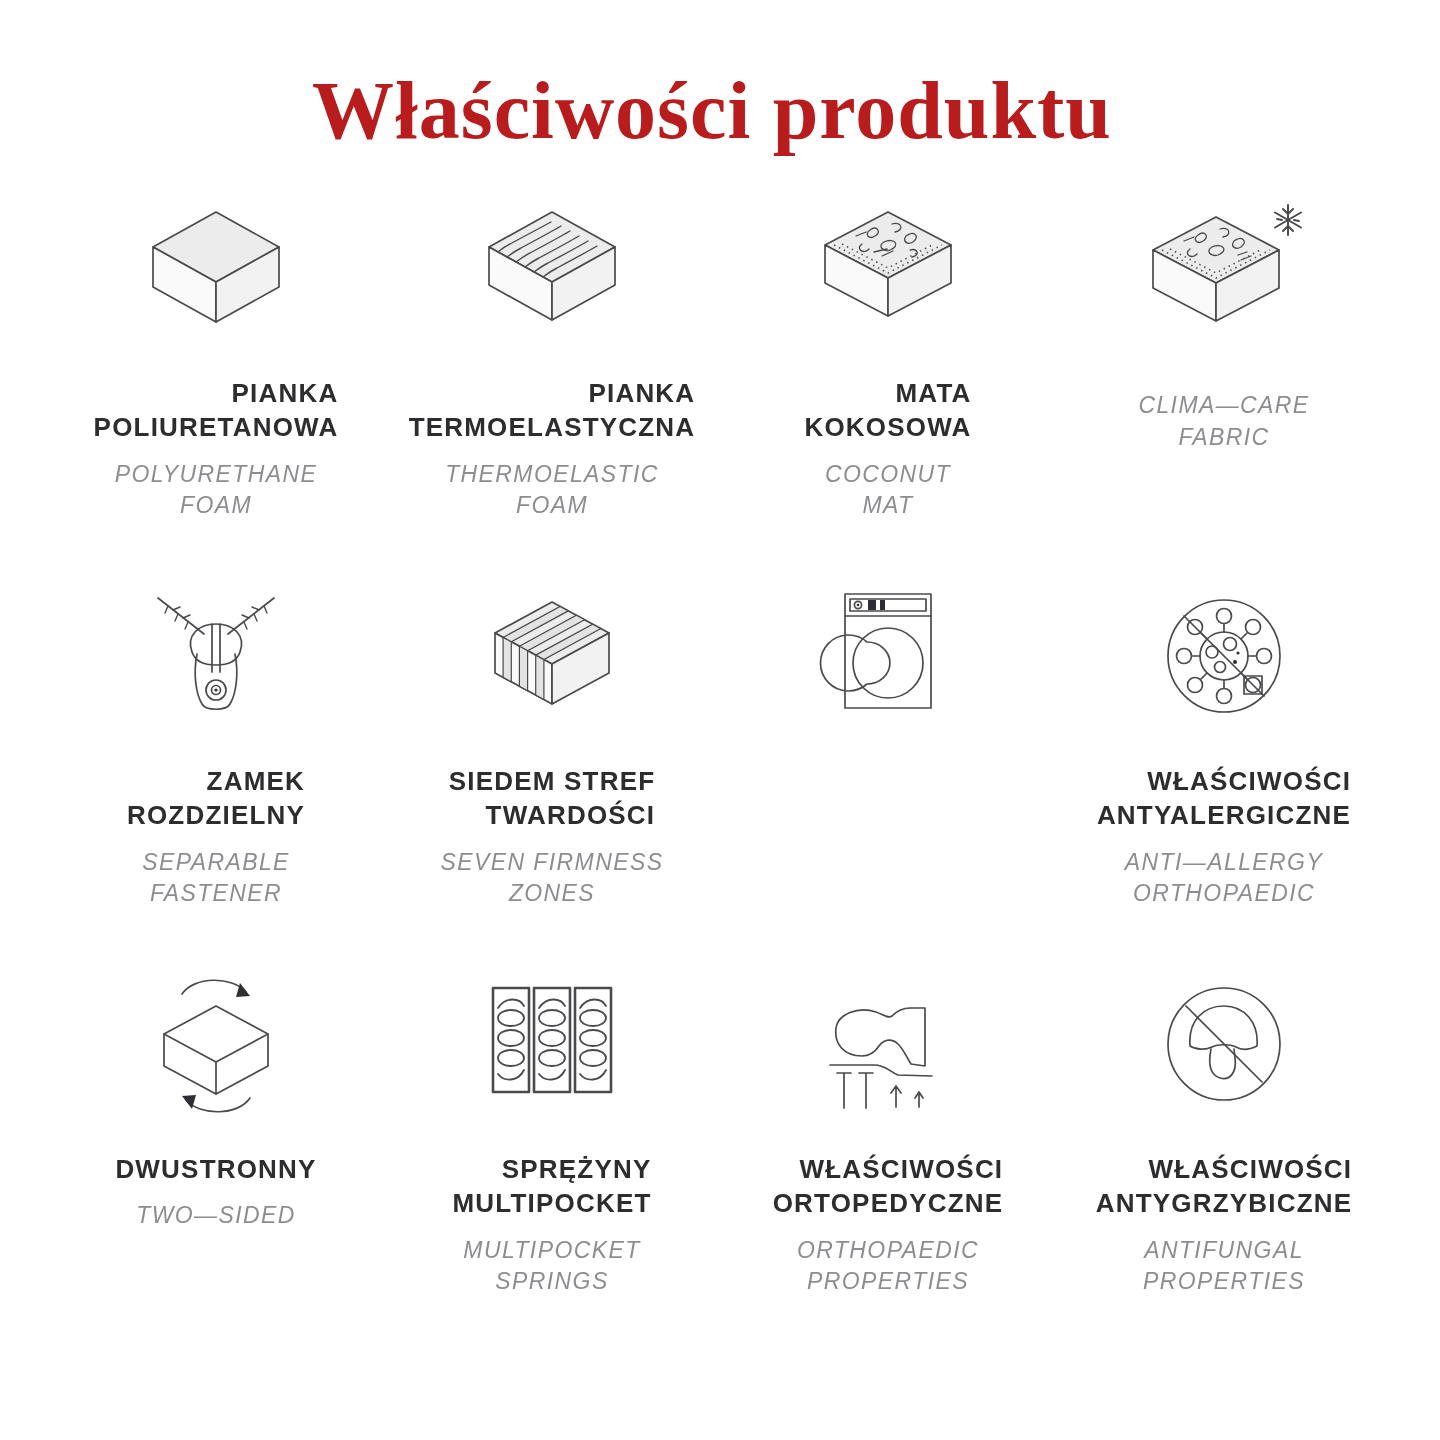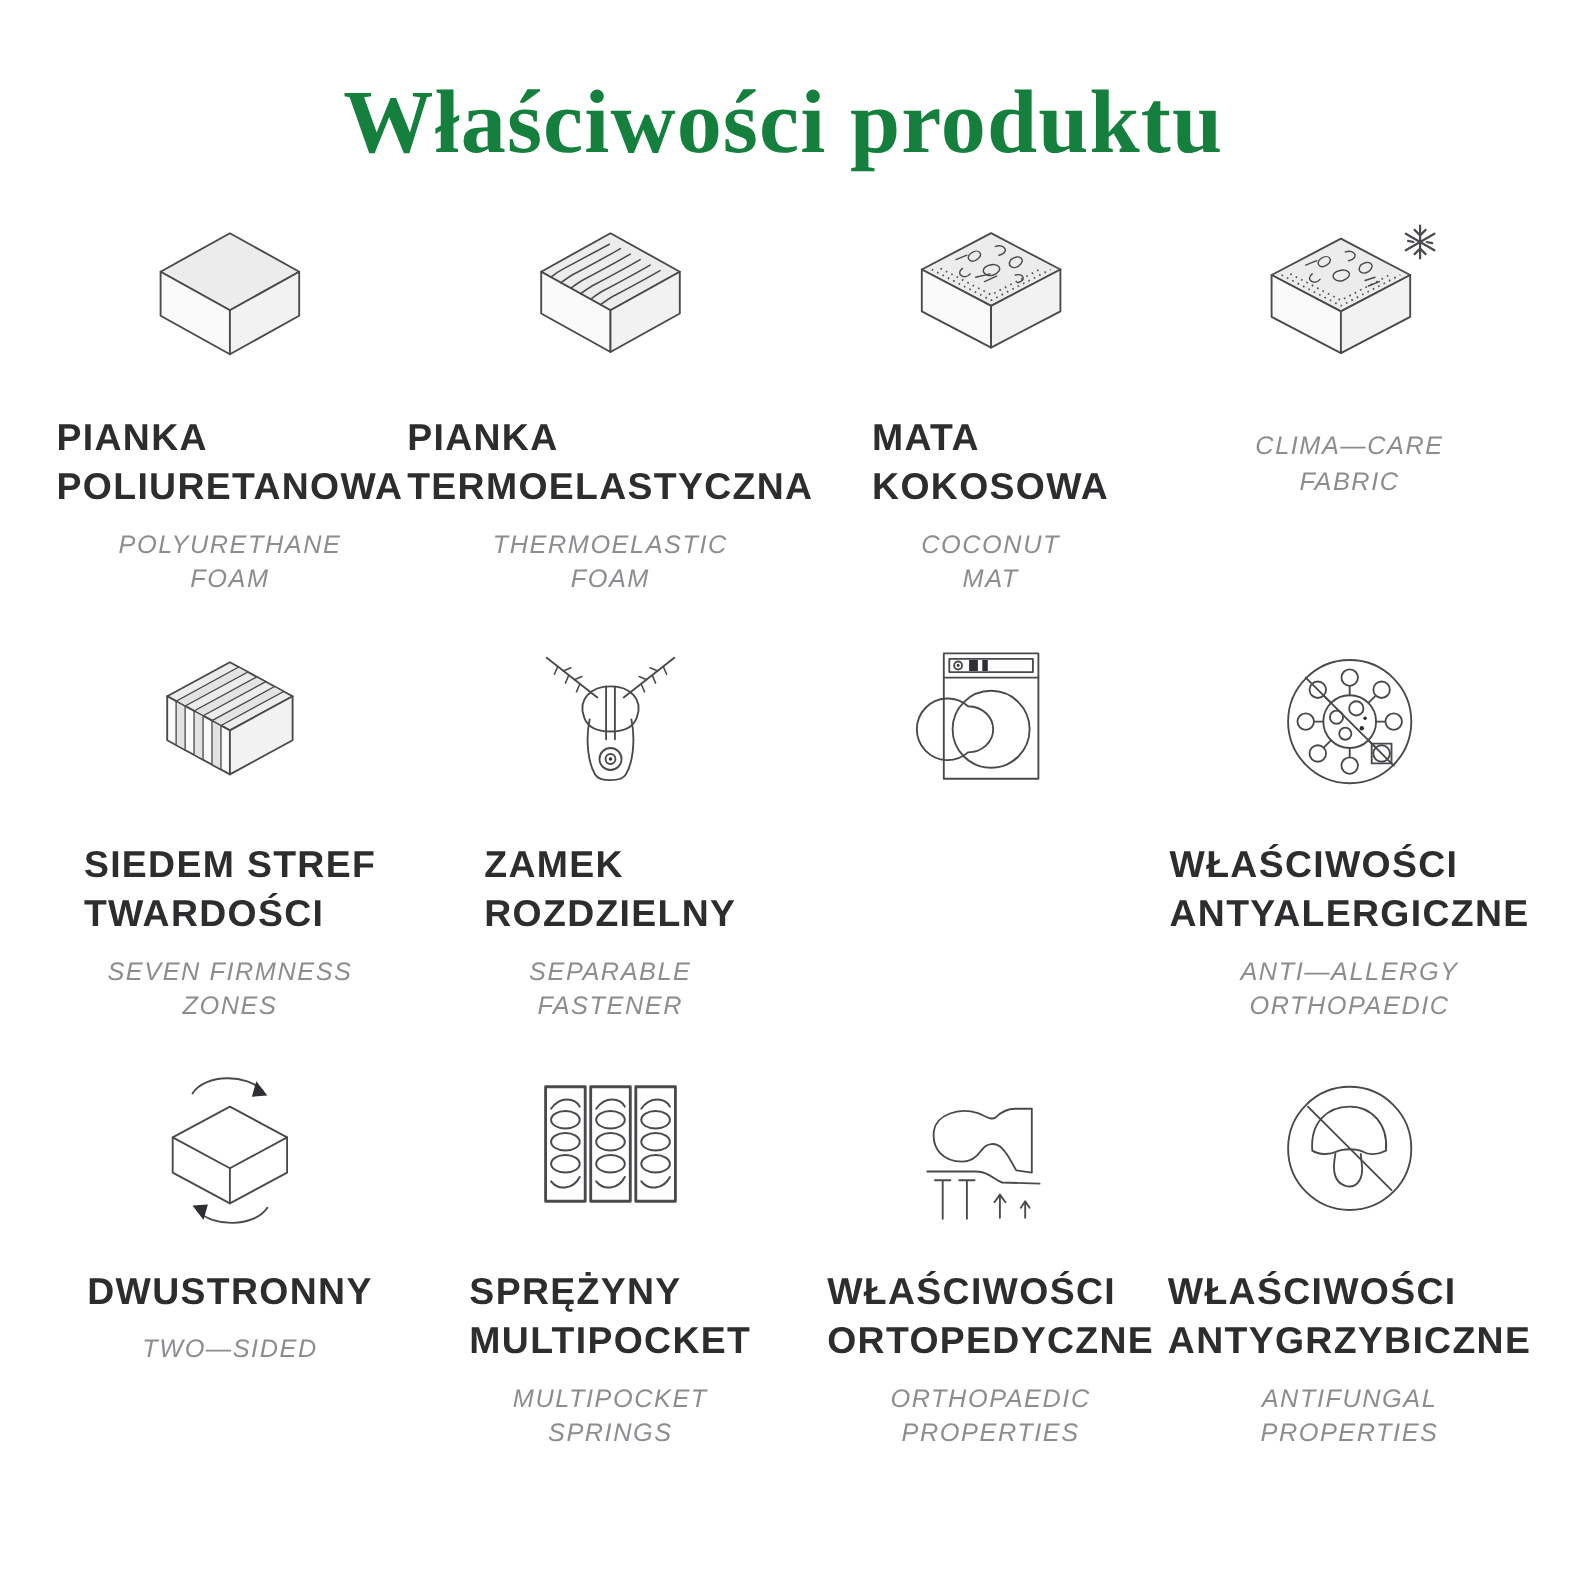--- a/index.html
+++ b/index.html
@@ -9,21 +9,21 @@
     color:#2d2d30;
     overflow:hidden;
   }
   .page-title{
     margin:64px 16px 26px 0;
     text-align:center;
     font-family:"Liberation Serif", serif;
     font-weight:700;
     font-size:82px;
     letter-spacing:1px;
-    color:#15803d;
+    color:#b91c1c;
   }
   .features-grid{
     display:grid;
     grid-template-columns:repeat(4,1fr);
     padding:0 48px;
   }
   .cell{
     height:388px;
     display:flex;
     flex-direction:column;
@@ -31,24 +31,24 @@
   }
   .icon-box{
     height:168px;
     display:flex;
     align-items:center;
     justify-content:center;
     margin-bottom:24px;
   }
   .pl{
     font-weight:bold;
-    font-size:34px;
+    font-size:26px;
     line-height:1.32;
     letter-spacing:1.2px;
-    text-align:left;
+    text-align:right;
     white-space:pre-line;
     color:#2d2d30;
   }
   .en{
     font-style:italic;
     font-size:23px;
     line-height:1.38;
     letter-spacing:1.4px;
     text-align:center;
     white-space:pre-line;
@@ -153,57 +153,57 @@
           <path d="M137,22 L142,23 M154,23 L159,24"></path>
         </g>
       </svg>
     </div>
     <div class="en">CLIMA—CARE
 FABRIC</div>
   </div>
 
   <div class="cell">
     <div class="icon-box">
-      <svg width="152" height="136" viewBox="0 0 152 136">
-        <polygon class="stf-top" points="76,14 133,45 76,76 19,45"></polygon>
-        <polygon class="stf-left" points="19,45 76,76 76,116 19,85"></polygon>
-        <polygon class="stf-right" points="76,76 133,45 133,85 76,116"></polygon>
-        <polygon class="band" points="27.1,49.4 35.3,53.9 92.3,22.9 84.1,18.4"></polygon>
-        <polygon class="band" points="43.4,58.3 51.6,62.7 108.6,31.7 100.4,27.3"></polygon>
-        <polygon class="band" points="59.7,67.1 67.9,71.6 124.9,40.6 116.7,36.1"></polygon>
-        <polygon class="band" points="27.1,49.4 35.3,53.9 35.3,93.9 27.1,89.4"></polygon>
-        <polygon class="band" points="43.4,58.3 51.6,62.7 51.6,102.7 43.4,98.3"></polygon>
-        <polygon class="band" points="59.7,67.1 67.9,71.6 67.9,111.6 59.7,107.1"></polygon>
-      </svg>
-    </div>
-    <div class="pl">SIEDEM STREF
-TWARDOŚCI</div>
-    <div class="en">SEVEN FIRMNESS
-ZONES</div>
-  </div>
-
-  <div class="cell">
-    <div class="icon-box">
       <svg width="152" height="148" viewBox="0 0 152 148">
         <path class="st" d="M64,52 L18,16"></path>
         <path class="st" d="M88,52 L134,16"></path>
         <path class="st" style="stroke-width:1.4" d="M28,24 l-3,7 M38,32 l-3,7 M48,40 l-3,7 M33,28 l7,-3 M43,36 l7,-3"></path>
         <path class="st" style="stroke-width:1.4" d="M124,24 l3,7 M114,32 l3,7 M104,40 l3,7 M119,28 l-7,-3 M109,36 l-7,-3"></path>
         <path class="st" d="M52,70 C46,54 58,42 76,42 C94,42 106,54 100,70 C97,79 89,83 76,83 C63,83 55,79 52,70 Z"></path>
         <path class="st" d="M57,72 C53,92 56,112 62,122 C66,129 86,129 90,122 C96,112 99,92 95,72"></path>
         <path class="st" d="M72,42 L72,90 M80,42 L80,90"></path>
         <circle class="st" cx="76" cy="108" r="10"></circle>
         <circle class="st" cx="76" cy="108" r="4.5"></circle>
         <circle class="fill-dark" cx="76" cy="108" r="1.6"></circle>
       </svg>
     </div>
     <div class="pl">ZAMEK
 ROZDZIELNY</div>
     <div class="en">SEPARABLE
 FASTENER</div>
+  </div>
+
+  <div class="cell">
+    <div class="icon-box">
+      <svg width="152" height="136" viewBox="0 0 152 136">
+        <polygon class="stf-top" points="76,14 133,45 76,76 19,45"></polygon>
+        <polygon class="stf-left" points="19,45 76,76 76,116 19,85"></polygon>
+        <polygon class="stf-right" points="76,76 133,45 133,85 76,116"></polygon>
+        <polygon class="band" points="27.1,49.4 35.3,53.9 92.3,22.9 84.1,18.4"></polygon>
+        <polygon class="band" points="43.4,58.3 51.6,62.7 108.6,31.7 100.4,27.3"></polygon>
+        <polygon class="band" points="59.7,67.1 67.9,71.6 124.9,40.6 116.7,36.1"></polygon>
+        <polygon class="band" points="27.1,49.4 35.3,53.9 35.3,93.9 27.1,89.4"></polygon>
+        <polygon class="band" points="43.4,58.3 51.6,62.7 51.6,102.7 43.4,98.3"></polygon>
+        <polygon class="band" points="59.7,67.1 67.9,71.6 67.9,111.6 59.7,107.1"></polygon>
+      </svg>
+    </div>
+    <div class="pl">SIEDEM STREF
+TWARDOŚCI</div>
+    <div class="en">SEVEN FIRMNESS
+ZONES</div>
   </div>
 
   <div class="cell">
     <div class="icon-box">
       <svg width="152" height="148" viewBox="0 0 152 148">
         <rect class="st" x="33" y="12" width="86" height="114"></rect>
         <path class="st" d="M33,34 L119,34"></path>
         <rect class="st" x="38" y="17" width="76" height="12"></rect>
         <circle class="st" cx="46" cy="23" r="3.6"></circle>
         <circle class="fill-dark" cx="46" cy="23" r="1.3"></circle>

